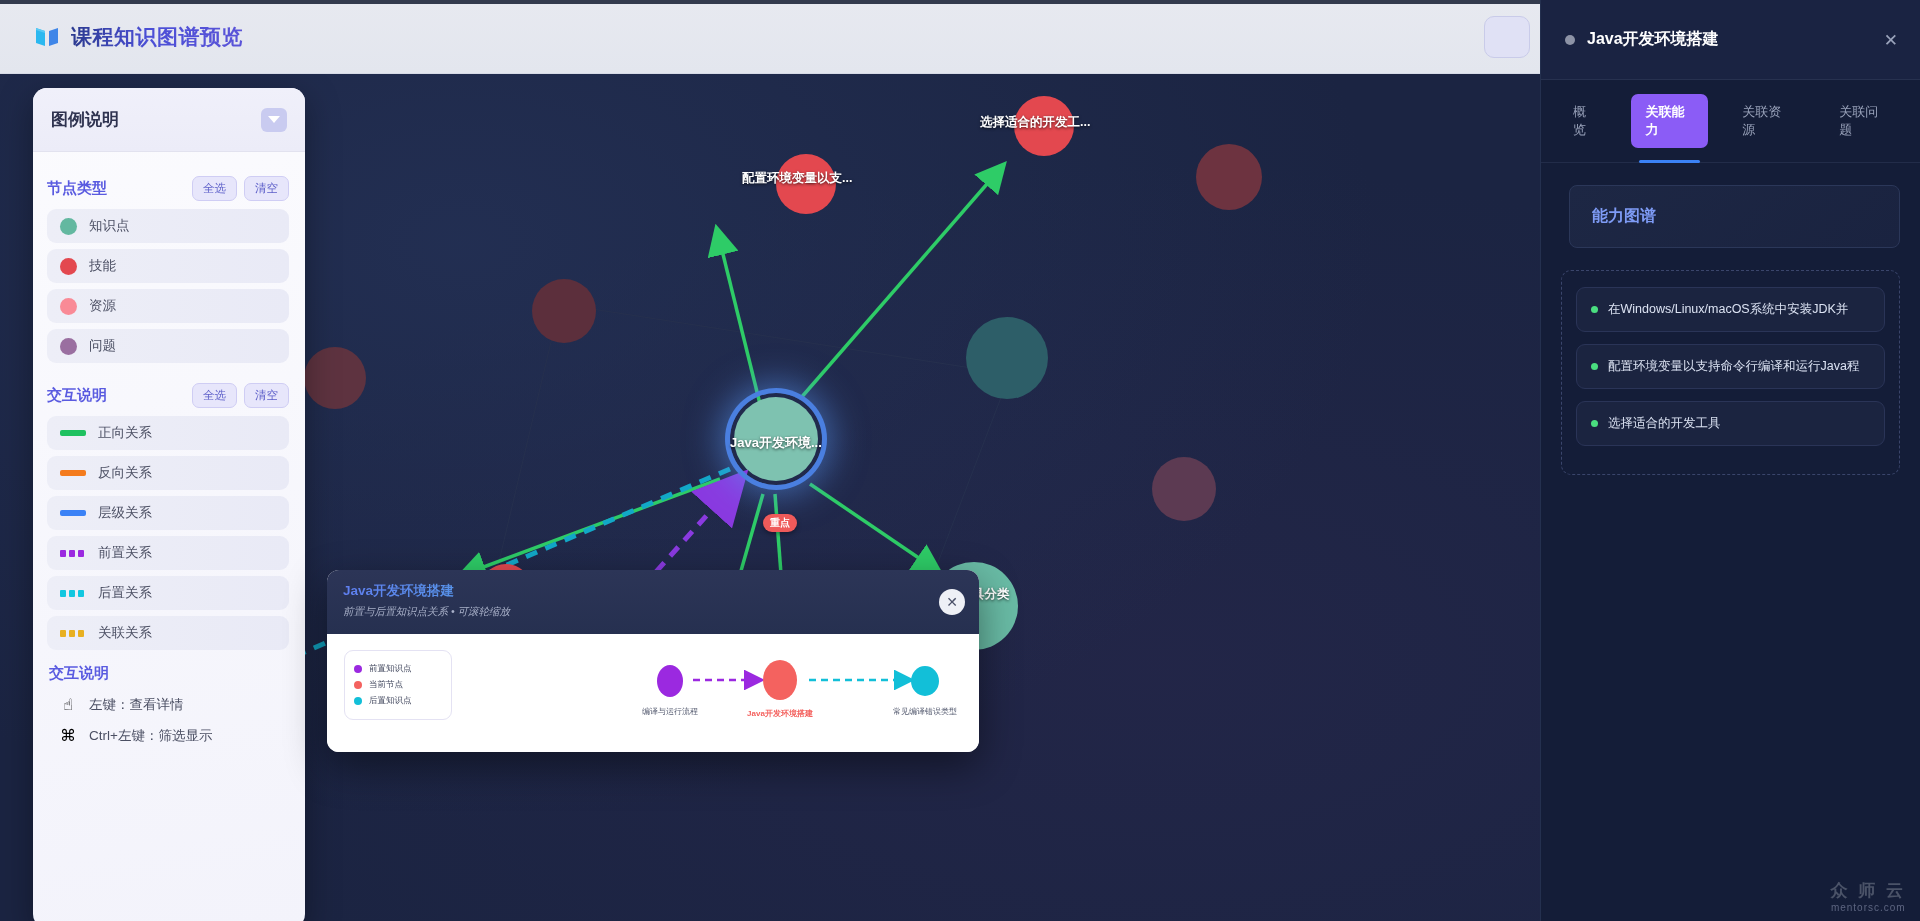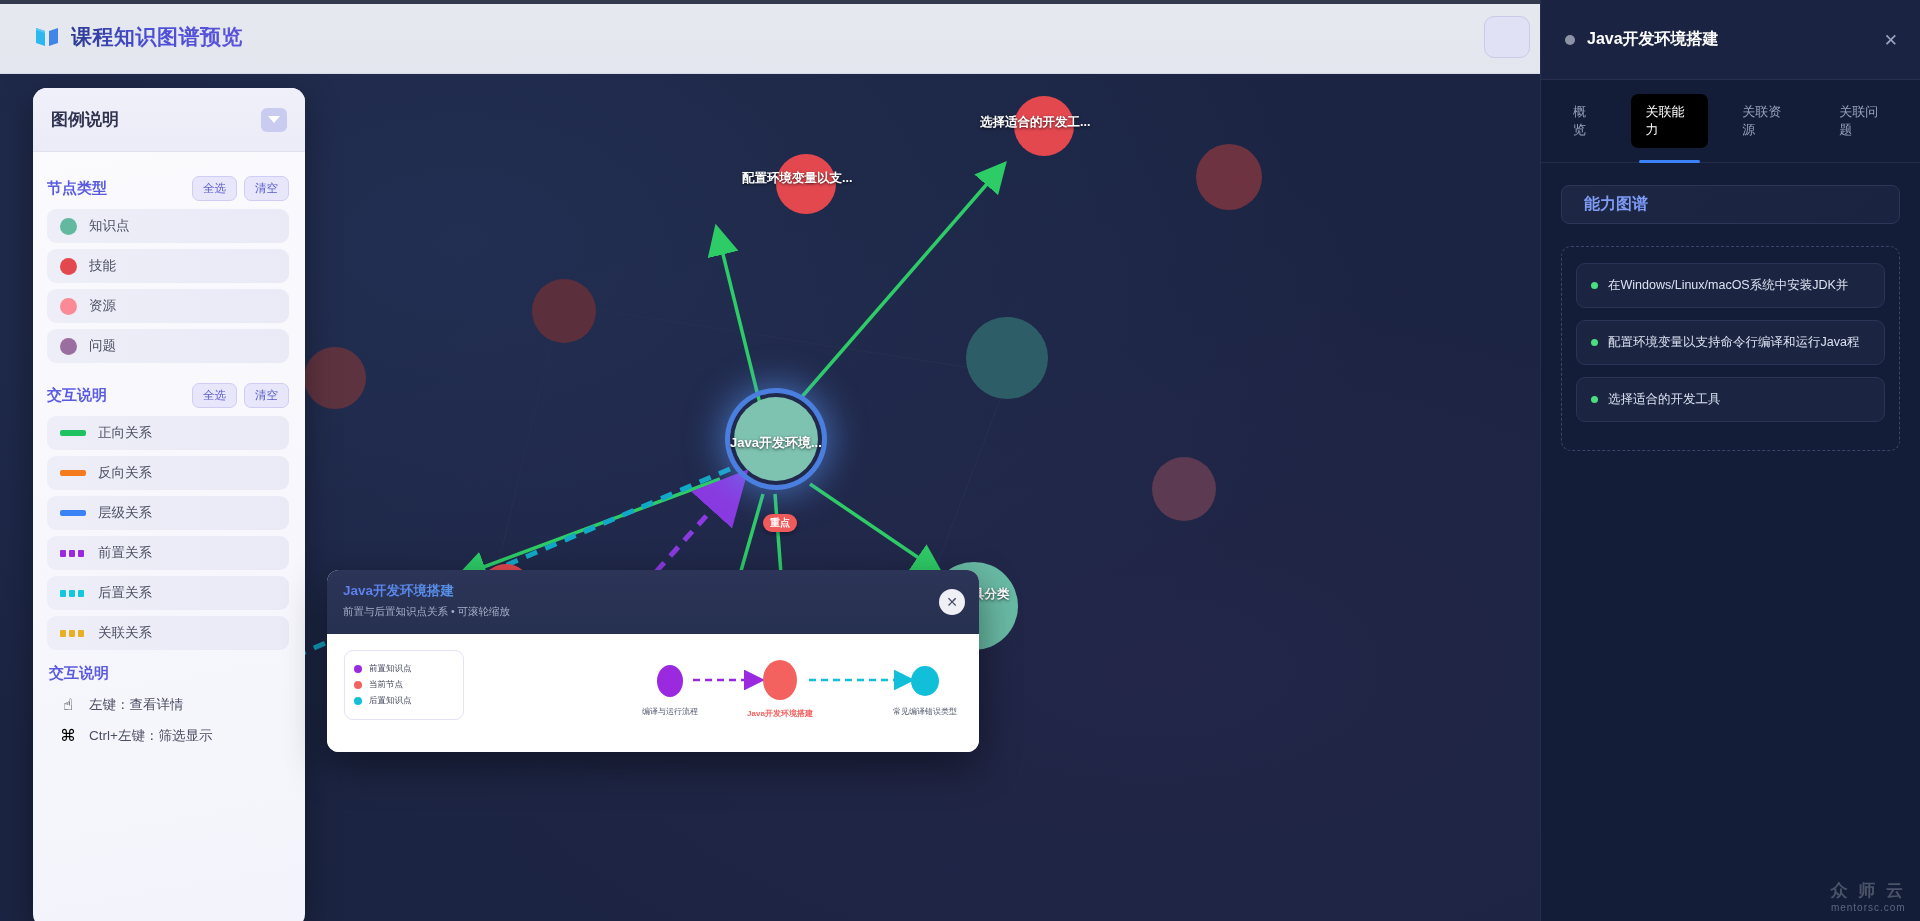--- a/index.html
+++ b/index.html
@@ -117,29 +117,29 @@
   }
   .modal-head {
     height:64px; background: linear-gradient(180deg,#2c3557 0%, #263050 100%);
     padding: 12px 16px; position:relative;
   }
   .modal-title {
     font-size:13.5px; font-weight:bold;
     background: linear-gradient(90deg,#5f7ff0 0%, #46b8d8 55%, #3ecf9a 100%);
     -webkit-background-clip:text; background-clip:text; color:transparent;
   }
-  .modal-sub { font-size:10.5px; color:#a9b1c9; margin-top:5px; }
+  .modal-sub { font-size:10.5px; color:#a9b1c9; margin-top:5px;font-style:italic; }
   .modal-close {
     position:absolute; right:14px; top:19px; width:26px; height:26px; border-radius:50%;
     background:#eef0f6; color:#4a5068; font-size:14px;
     display:flex; align-items:center; justify-content:center;
   }
   .modal-body { position:relative; height:118px; background:#fff; }
   .mini-legend {
-    position:absolute; left:17px; top:16px; width:120px;
+    position:absolute; left:17px; top:16px; width:108px;
     border:1px solid #e4e2f3; border-radius:9px; background:#fff; padding:8px 9px;
   }
   .mini-legend .r { display:flex; align-items:center; gap:7px; margin:4px 0; }
   .mini-legend .r i { width:8px; height:8px; border-radius:50%; display:block; }
   .mini-legend .r span { font-size:8.5px; color:#444a60; }
   .mini-node { position:absolute; border-radius:50%; }
   .mini-node-lbl {
     position:absolute; font-size:8px; white-space:nowrap; text-align:center;
   }
 
@@ -152,29 +152,29 @@
     height:80px; display:flex; align-items:center; padding: 0 24px;
     border-bottom:1px solid #27314f; background:#1a2342; position:relative;
   }
   .dp-dot { width:10px; height:10px; border-radius:50%; background:#8d93a6; margin-right:12px; }
   .dp-title { font-size:16px; font-weight:bold; color:#fff; }
   .dp-close { position:absolute; right:22px; top:30px; color:#9aa3bb; font-size:17px; }
   .dp-tabs { display:flex; gap:20px; padding: 14px 18px; border-bottom:1px solid #222c49; }
   .dp-tab {
     font-size:13px; color:#9aa3bb; padding: 9px 14px; border-radius:7px;
   }
-  .dp-tab.active { color:#fff; font-weight:normal; background:#000000; position:relative; }
+  .dp-tab.active { color:#fff; font-weight:bold; background:#8b5cf6; position:relative; }
   .dp-tab.active::after {
     content:""; position:absolute; left:8px; right:8px; bottom:-15px; height:3px;
     background:#3b82f6; border-radius:2px;
   }
   .dp-body { padding: 22px 20px; }
   .cap-card {
     background: linear-gradient(140deg,#1d2744 0%, #1a2340 100%);
-    border:1px solid #2b3759; border-radius:8px; padding:8px 22px;
+    border:1px solid #2b3759; border-radius:8px; padding:20px 22px;margin-left:8px;
   }
   .cap-card h3 { font-size:16px; color:#7e9bf5; font-weight:bold; }
   .cap-list {
     margin-top:22px; border:1px dashed #3a456b; border-radius:10px; padding:16px 14px;
   }
   .cap-item {
     display:flex; align-items:center; gap:10px; background:#1b2440;
     border:1px solid #2a3457; border-radius:9px; padding:13px 14px; margin-bottom:12px;
     overflow:hidden;
   }

